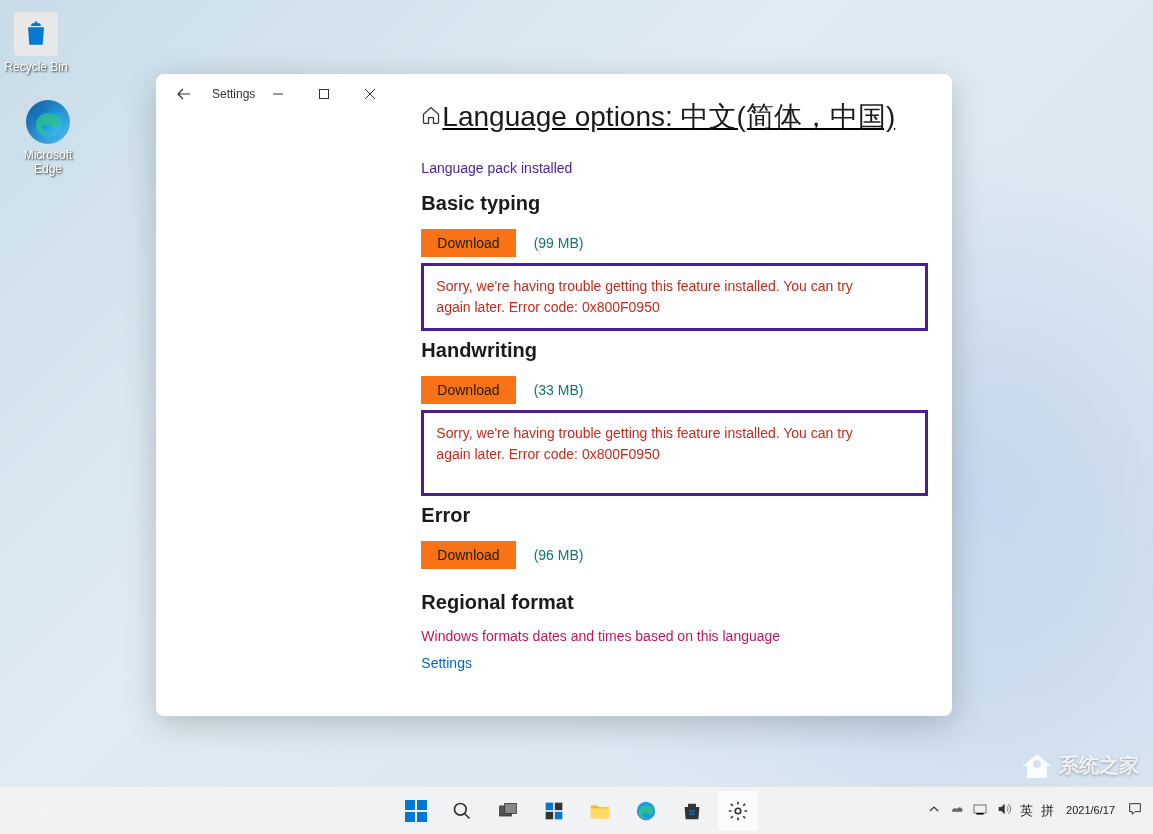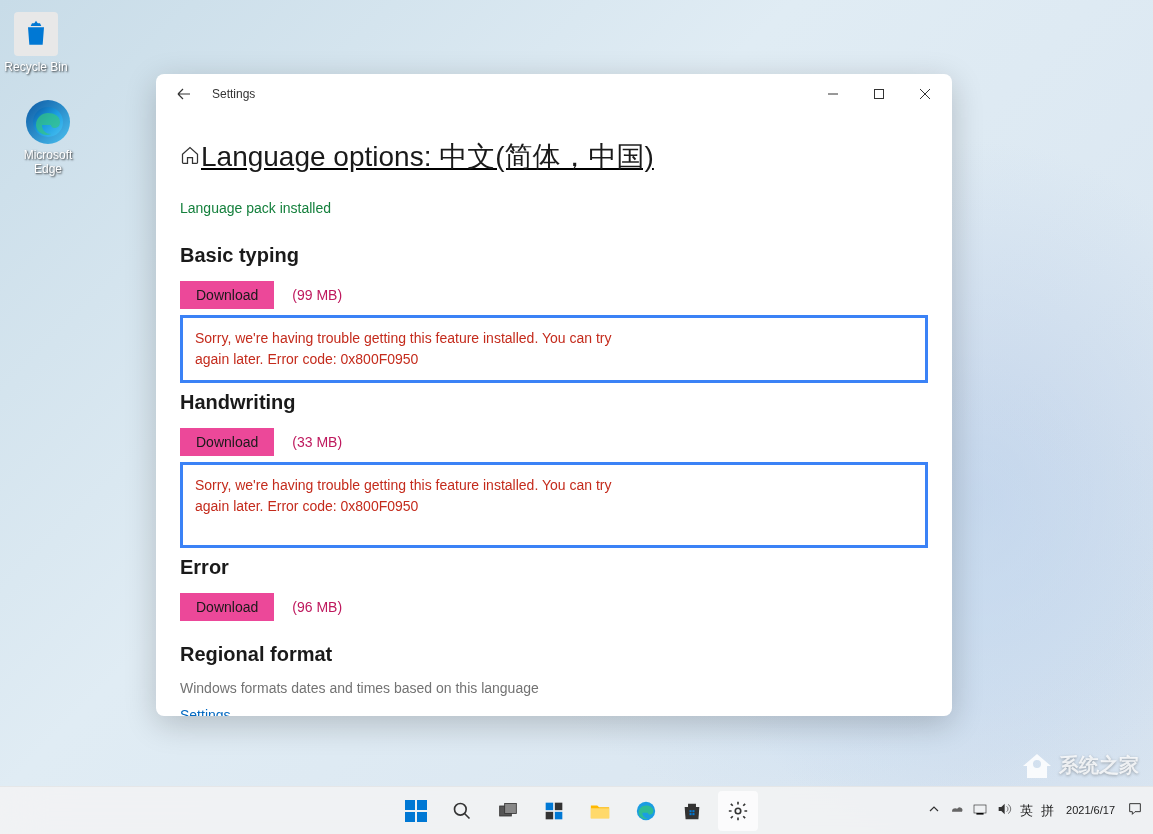--- a/index.html
+++ b/index.html
@@ -4,38 +4,38 @@
 <style>
 * { margin: 0; padding: 0; box-sizing: border-box; font-family: "Segoe UI", sans-serif; }
 body { width: 1153px; height: 834px; overflow: hidden; position: relative; background: linear-gradient(135deg, #d4e8f0 0%, #e8f0f8 30%, #f0e8f0 60%, #d8e8f0 100%); }
 .wallpaper { position: absolute; inset: 0; background: radial-gradient(ellipse 600px 400px at 75% 70%, rgba(200,220,240,0.8), transparent 60%), radial-gradient(ellipse 500px 600px at 85% 60%, rgba(180,200,230,0.6), transparent 60%), linear-gradient(135deg, #c8dce8 0%, #e0ecf4 40%, #d8e4f0 100%); }
 .desktop-icon { position: absolute; width: 72px; text-align: center; color: white; font-size: 12px; text-shadow: 1px 1px 2px rgba(0,0,0,0.8); }
 .desktop-icon .icon-img { width: 44px; height: 44px; margin: 0 auto 4px; display: flex; align-items: center; justify-content: center; font-size: 28px; border-radius: 4px; }
 .recycle-bin { left: 0; top: 12px; }
 .recycle-bin .icon-img { background: #e8e8e8; color: #0078d4; }
 .edge-icon { left: 12px; top: 100px; }
 .edge-icon .icon-img { background: linear-gradient(135deg, #0c59a4, #4bc2f1); border-radius: 50%; }
-.settings-window { position: absolute; left: 156px; top: 74px; width: 796px; height: 642px; background: #ffffff; border-radius: 8px; box-shadow: 0 8px 32px rgba(0,0,0,0.2); display: flex; flex-direction: column; }
+.settings-window { position: absolute; left: 156px; top: 74px; width: 796px; height: 642px; background: #ffffff; border-radius: 8px; box-shadow: 0 8px 32px rgba(0,0,0,0.2); display: flex; flex-direction: row; }
 .titlebar { height: 40px; display: flex; align-items: center; padding: 0 4px 0 12px; }
 .back-btn { width: 32px; height: 32px; display: flex; align-items: center; justify-content: center; font-size: 16px; border-radius: 4px; }
 .window-title { margin-left: 12px; font-size: 12px; color: #333; }
 .window-controls { margin-left: auto; display: flex; }
 .window-controls div { width: 46px; height: 32px; display: flex; align-items: center; justify-content: center; font-size: 12px; }
 .content { padding: 8px 24px; overflow-y: auto; flex: 1; }
 .page-header { display: flex; align-items: center; gap: 1px; margin-bottom: 24px; margin-top: 16px; text-decoration: underline; }
 .home-icon { font-size: 18px; }
 .page-title { font-size: 28px; font-weight: 400; color: #1a1a1a; }
-.status-line { font-size: 14px; color: #15803d; margin-bottom: 28px; }
+.status-line { font-size: 14px; color: #4c1d95; margin-bottom: 16px; }
 .section-title { font-size: 20px; font-weight: 700; color: #1a1a1a; margin-bottom: 14px; margin-top: 8px; }
 .download-row { display: flex; align-items: center; gap: 18px; margin-bottom: 6px; }
-.download-btn { background: #ec4899; border: none; padding: 6px 16px; font-size: 14px; color: #1a1a1a; }
-.size-label { font-size: 14px; color: #be185d; }
-.error-box { border: 3px solid #3b82f6; padding: 10px 12px; margin-top: 4px; margin-bottom: 8px; }
+.download-btn { background: #f97316; border: none; padding: 6px 16px; font-size: 14px; color: #1a1a1a; }
+.size-label { font-size: 14px; color: #0f766e; }
+.error-box { border: 3px solid #4c1d95; padding: 10px 12px; margin-top: 4px; margin-bottom: 8px; }
 .error-text { color: #c42b1c; font-size: 14px; line-height: 1.5; max-width: 440px; }
-.regional-desc { font-size: 14px; color: #737373; margin-bottom: 10px; }
+.regional-desc { font-size: 14px; color: #be185d; margin-bottom: 10px; }
 .settings-link { color: #0067c0; font-size: 14px; text-decoration: none; }
 .taskbar { position: absolute; bottom: 0; left: 0; right: 0; height: 48px; background: rgba(243,243,243,0.85); backdrop-filter: blur(20px); border-top: 1px solid rgba(0,0,0,0.05); display: flex; align-items: center; }
 .taskbar-center { position: absolute; left: 50%; transform: translateX(-50%); display: flex; gap: 6px; }
 .taskbar-item { width: 40px; height: 40px; display: flex; align-items: center; justify-content: center; border-radius: 4px; font-size: 20px; }
 .taskbar-item.active { background: rgba(255,255,255,0.7); }
 .taskbar-right { margin-left: auto; display: flex; align-items: center; gap: 4px; padding-right: 10px; font-size: 12px; color: #1a1a1a; }
 .tray-icons { display: flex; gap: 8px; align-items: center; }
 .tray-time { text-align: left; line-height: 1.3; font-size: 11px; margin-left: 8px; }
 .watermark { position: absolute; right: 14px; bottom: 54px; color: rgba(255,255,255,0.8); font-size: 20px; font-weight: bold; display: flex; align-items: flex-start; gap: 6px; text-shadow: 0 1px 3px rgba(0,0,0,0.3); }
 .watermark-icon { width: 32px; height: 28px; }

